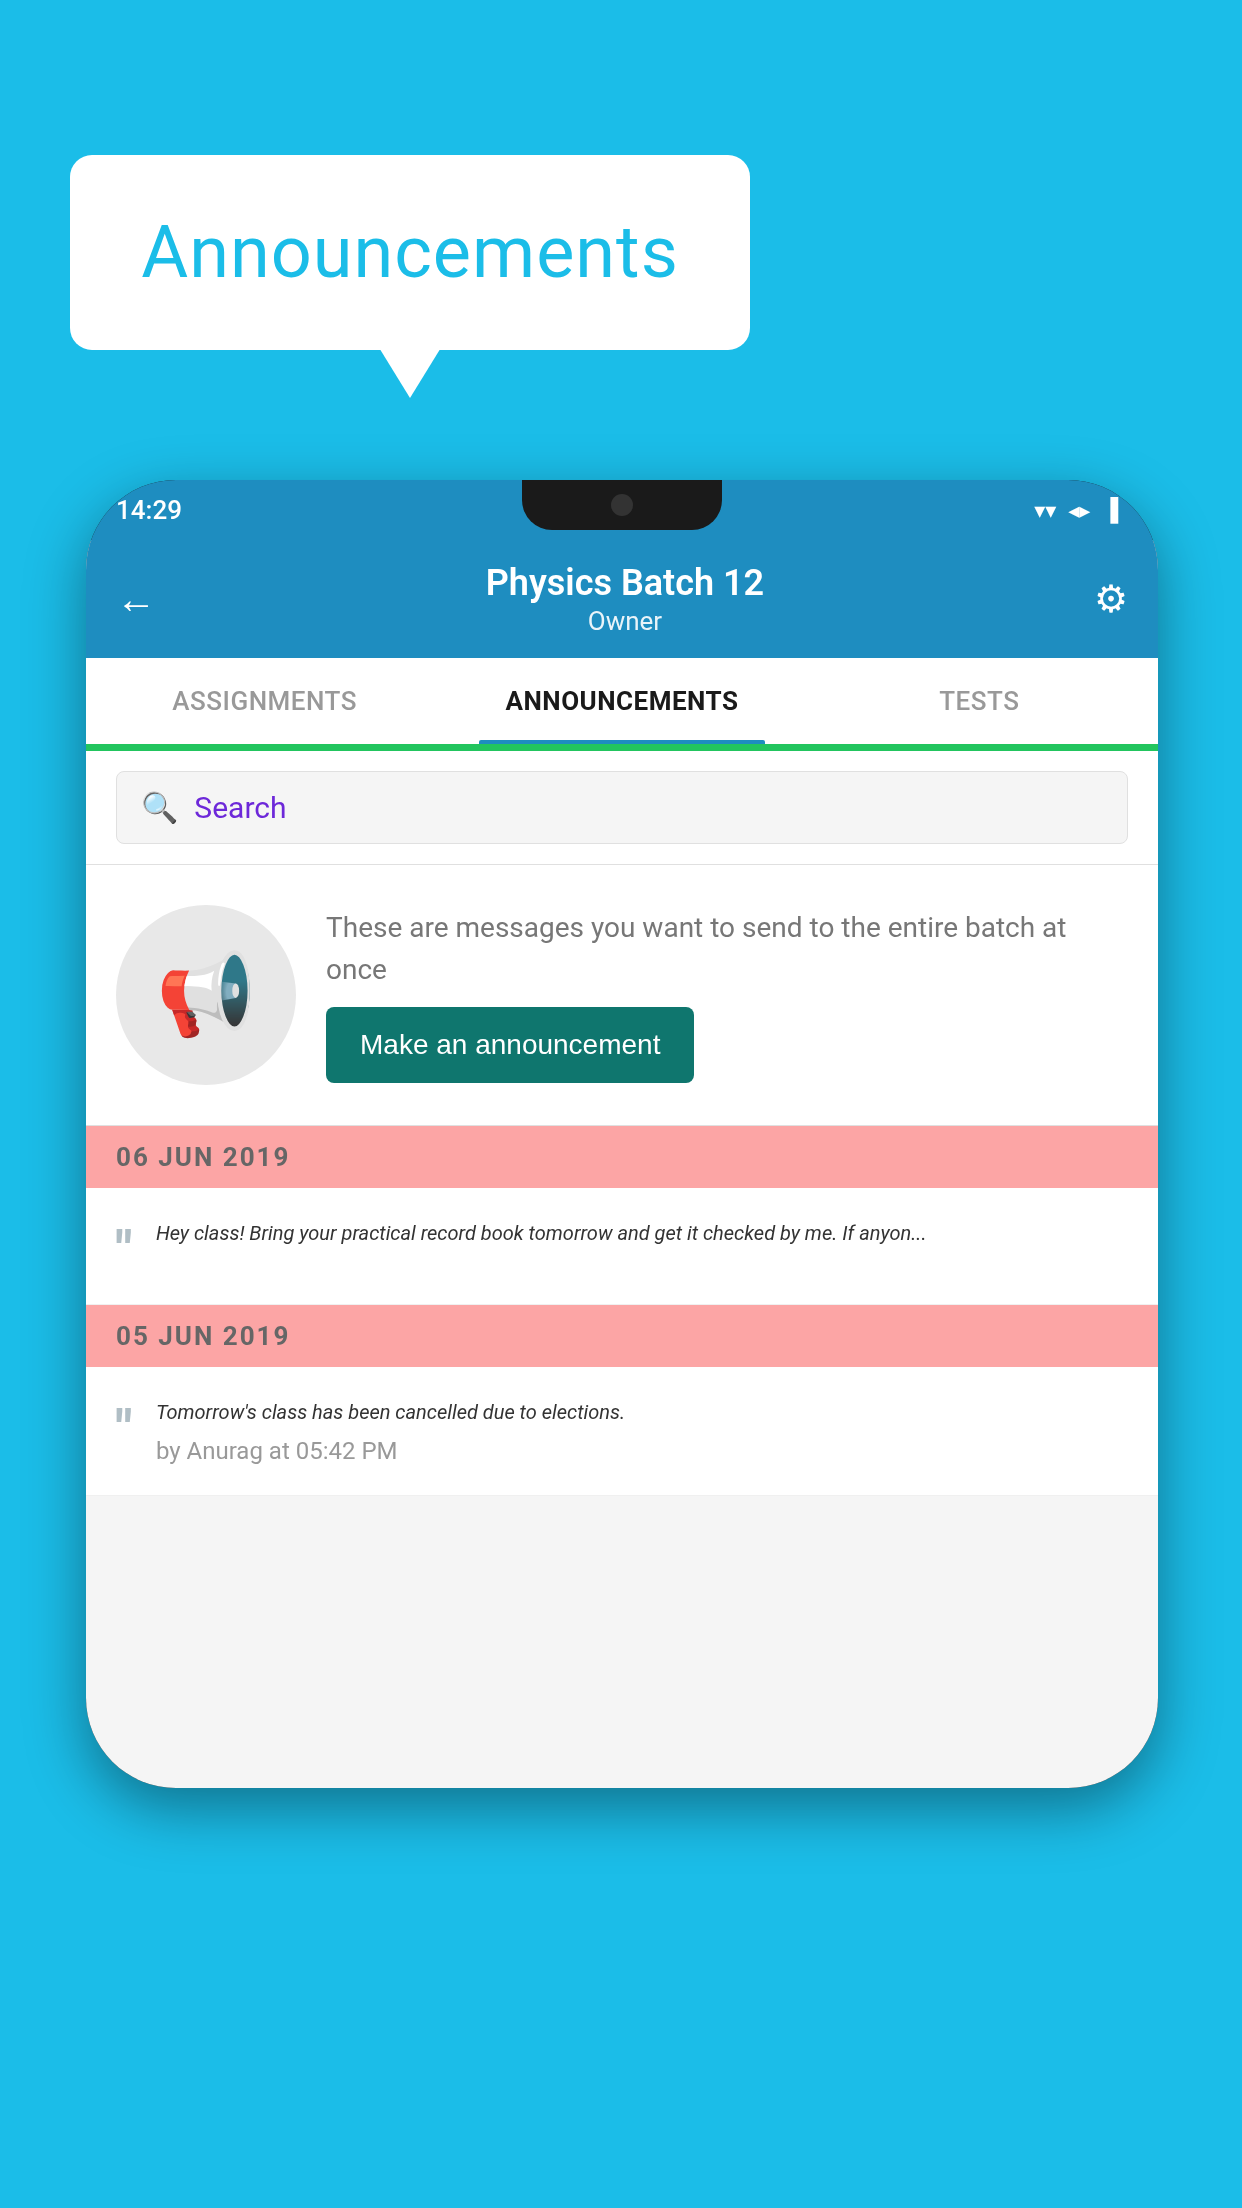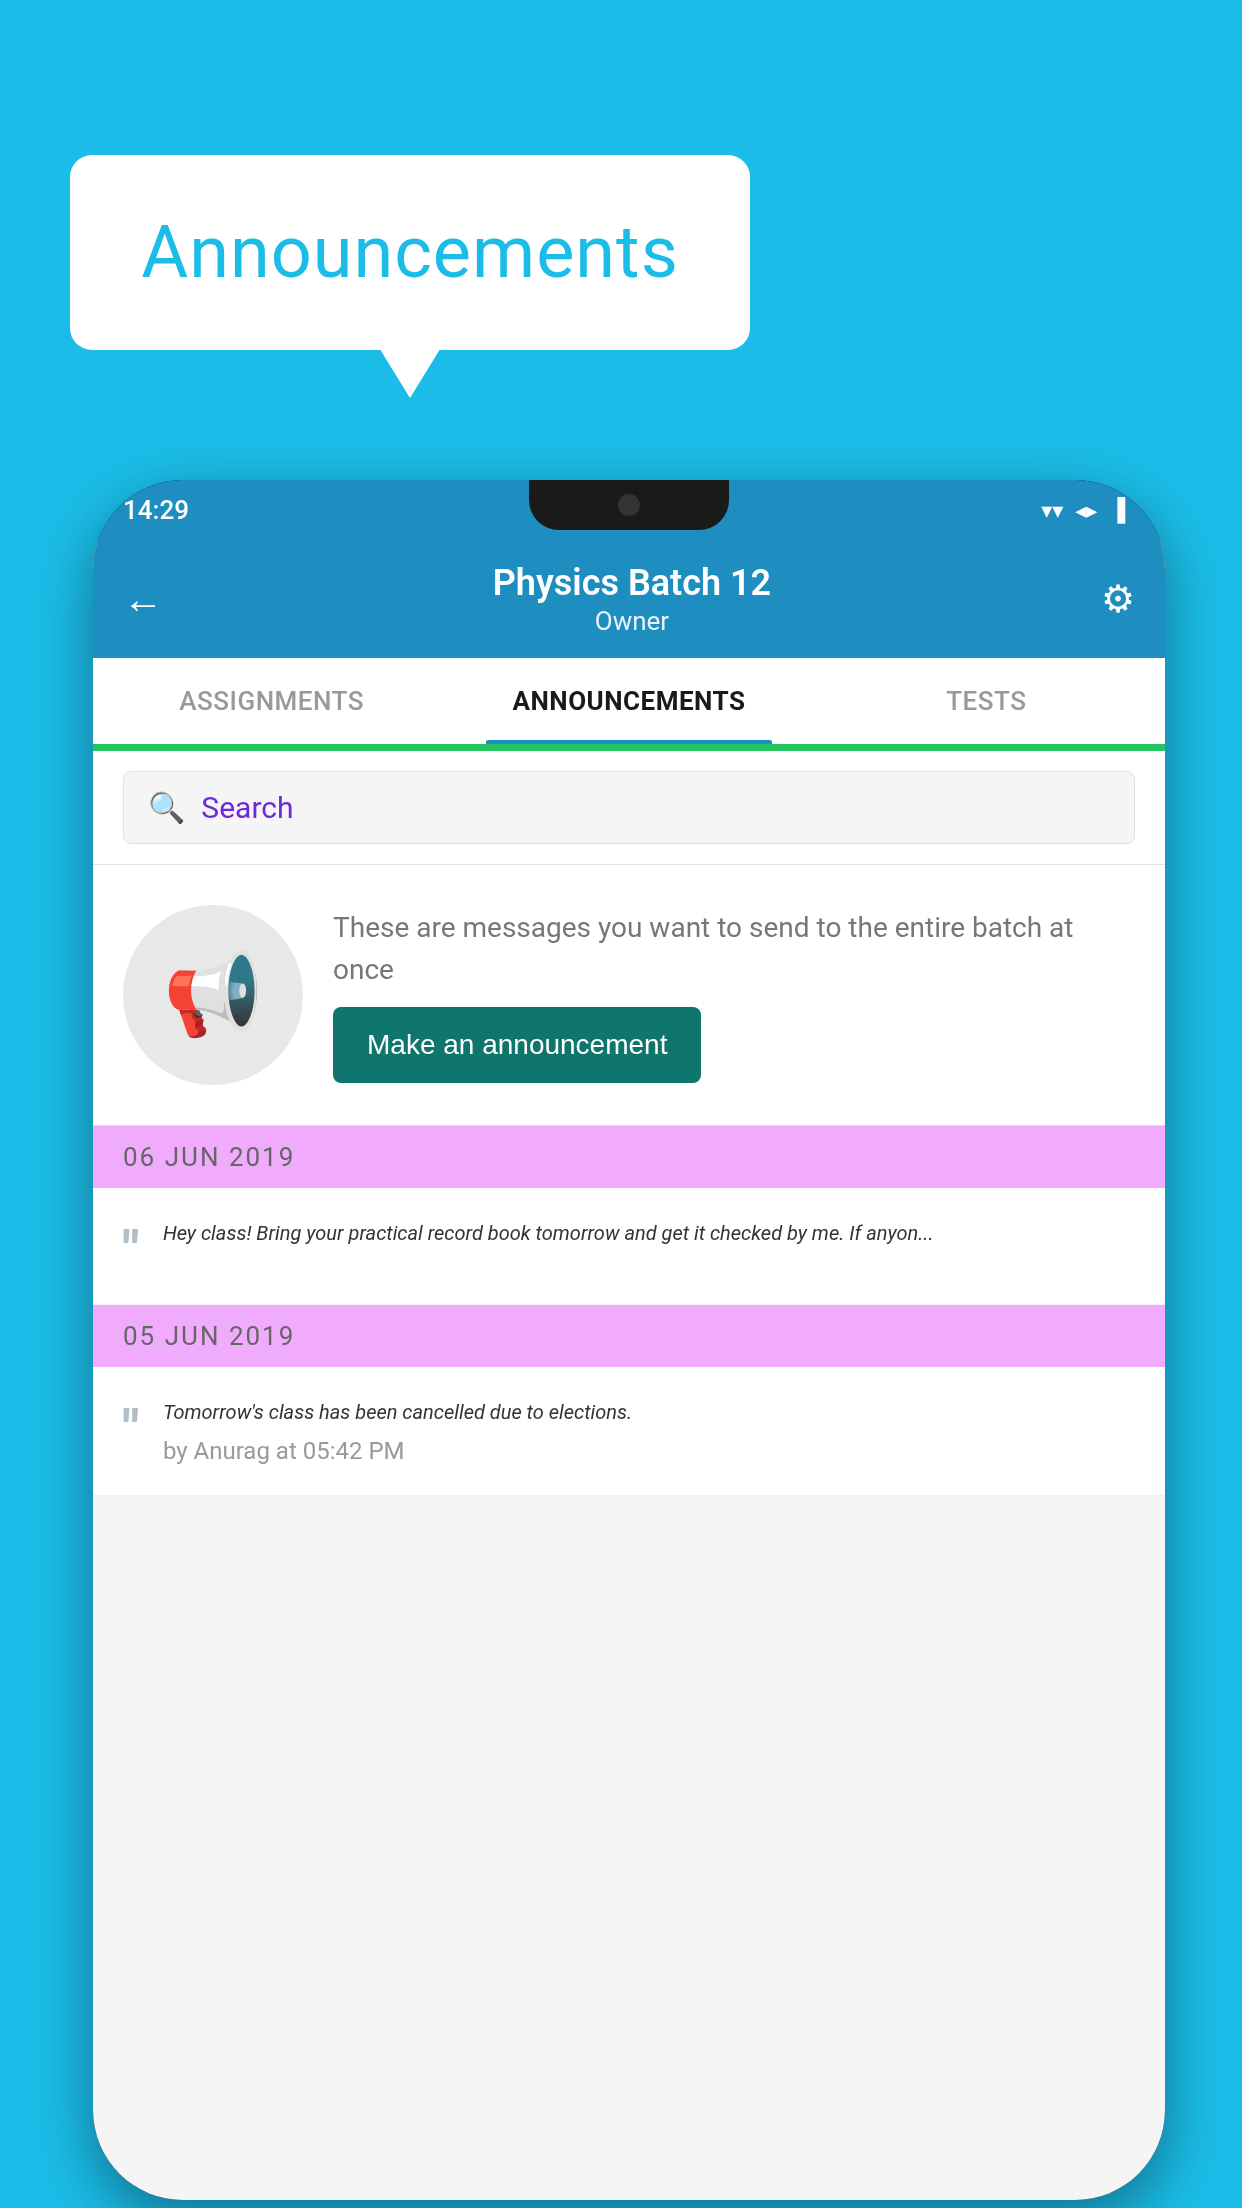--- a/index.html
+++ b/index.html
@@ -54,23 +54,23 @@
       font-size: 34px;
       text-align: center;
       margin-top: 20px;
       font-weight: 300;
     }
 
     
     .phone-container {
       position: absolute;
       top: 480px;
-      left: 93px;
+      left: 86px;
       width: 1072px;
-      height: 1720px;
+      height: 1308px;
     }
 
     .phone-frame {
       width: 100%;
       height: 100%;
       background: #1a1a1a;
       border-radius: 90px;
       position: relative;
       box-shadow: 0 20px 60px rgba(0,0,0,0.4);
       overflow: hidden;
@@ -289,25 +289,25 @@
       border-radius: 8px;
       padding: 22px 34px;
       font-size: 28px;
       font-weight: 500;
       cursor: pointer;
       display: inline-block;
     }
 
     
     .date-header {
-      background: #f0abfc;
+      background: #fca5a5;
       padding: 16px 30px;
       color: #666;
       font-size: 26px;
-      font-weight: 400;
+      font-weight: 700;
       letter-spacing: 2px;
     }
 
     
     .announcement-item {
       background: white;
       padding: 30px;
       display: flex;
       align-items: flex-start;
       gap: 24px;

